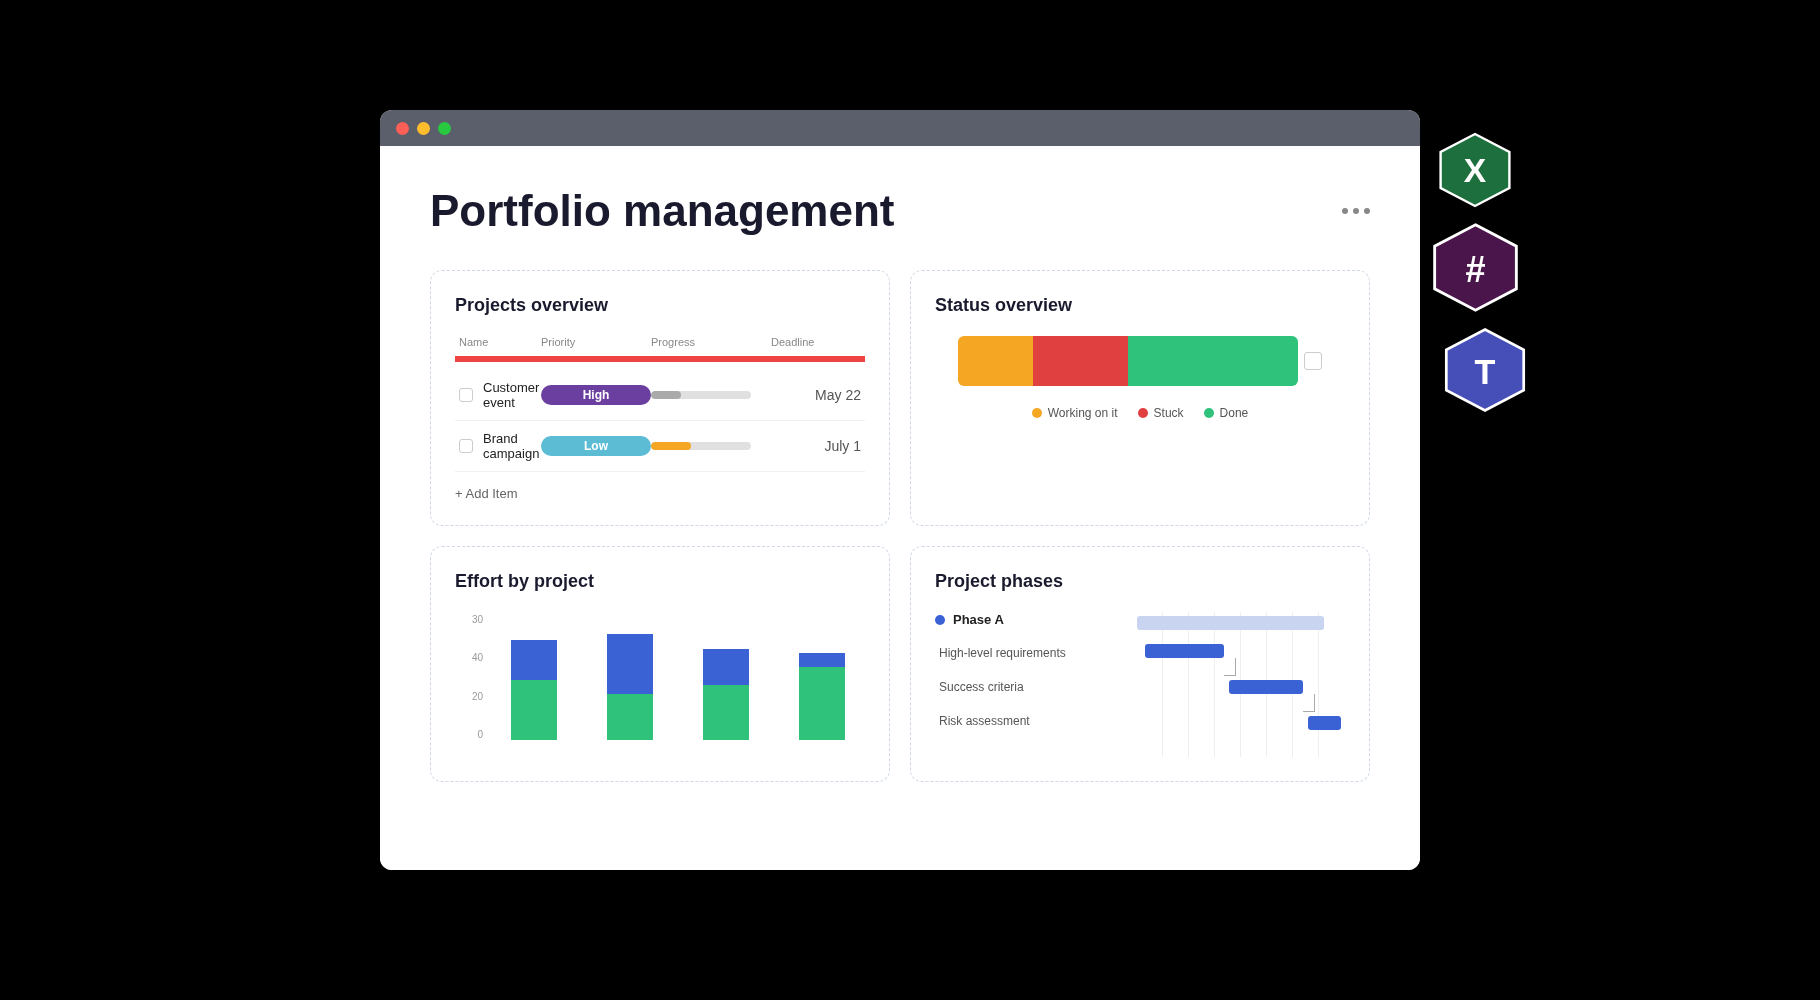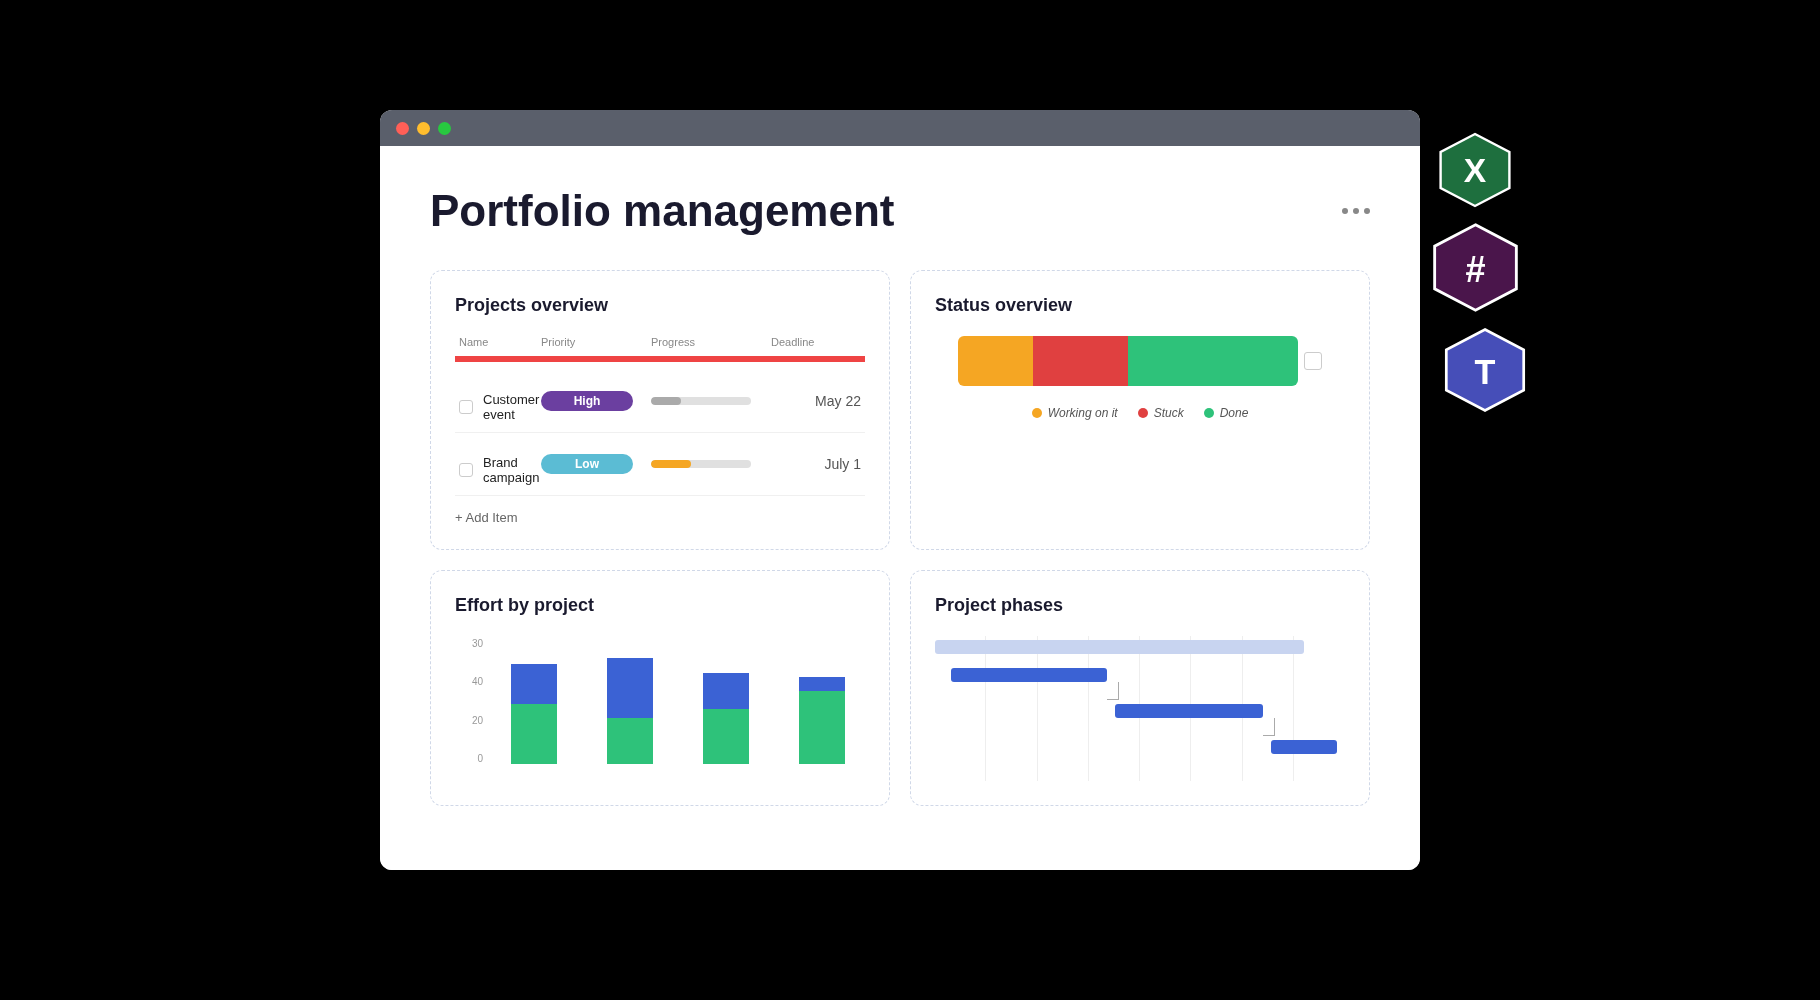--- a/index.html
+++ b/index.html
@@ -149,40 +149,39 @@
       align-items: center;
       border-bottom: 1px solid #f0f0f0;
     }
 
     .row-name {
       display: flex;
       align-items: center;
       gap: 10px;
       font-size: 13px;
       color: #222;
-      margin-top: 12px;
     }
 
     .checkbox {
       width: 14px;
       height: 14px;
       border: 1.5px solid #ccc;
       border-radius: 3px;
       flex-shrink: 0;
     }
 
     .priority-badge {
       display: inline-flex;
       align-items: center;
       justify-content: center;
       border-radius: 20px;
       font-size: 12px;
       font-weight: 600;
       padding: 3px 16px;
-      width: 92px;
+      width: 110px;
       color: #fff;
     }
 
     .priority-high {
       background: #6b3fa0;
     }
 
     .priority-low {
       background: #5bbcd4;
     }
@@ -212,21 +211,20 @@
       margin-top: 14px;
       cursor: pointer;
     }
 
     
     .status-chart-container {
       display: flex;
       flex-direction: column;
       align-items: center;
       gap: 20px;
-      font-style: italic;
     }
 
     .status-bar {
       display: flex;
       height: 50px;
       border-radius: 6px;
       overflow: hidden;
       width: 340px;
     }
 
@@ -417,20 +415,36 @@
                 </div>
               </div>
             </div>
           </div>
         </div>
 
         <div class="card">
           <div class="card-title">Project phases</div>
           <div style="display:flex;gap:12px;">
 
+            <div style="width:190px;flex-shrink:0;">
+
+              <div style="display:flex;align-items:center;gap:8px;margin-bottom:16px;">
+                <div style="width:10px;height:10px;border-radius:50%;background:#3b62d4;flex-shrink:0;"></div>
+                <span style="font-size:13px;font-weight:700;color:#222;">Phase A</span>
+              </div>
+              <div style="margin-bottom:16px;padding-left:4px;">
+                <span style="font-size:12px;color:#555;">High-level requirements</span>
+              </div>
+              <div style="margin-bottom:16px;padding-left:4px;">
+                <span style="font-size:12px;color:#555;">Success criteria</span>
+              </div>
+              <div style="padding-left:4px;">
+                <span style="font-size:12px;color:#555;">Risk assessment</span>
+              </div>
+            </div>
 
             <div style="flex:1;position:relative;height:145px;">
 
               <div style="position:absolute;top:0;left:0;right:0;bottom:0;display:grid;grid-template-columns:repeat(8,1fr);">
                 <div style="border-right:1px solid #eee;"></div>
                 <div style="border-right:1px solid #eee;"></div>
                 <div style="border-right:1px solid #eee;"></div>
                 <div style="border-right:1px solid #eee;"></div>
                 <div style="border-right:1px solid #eee;"></div>
                 <div style="border-right:1px solid #eee;"></div>

